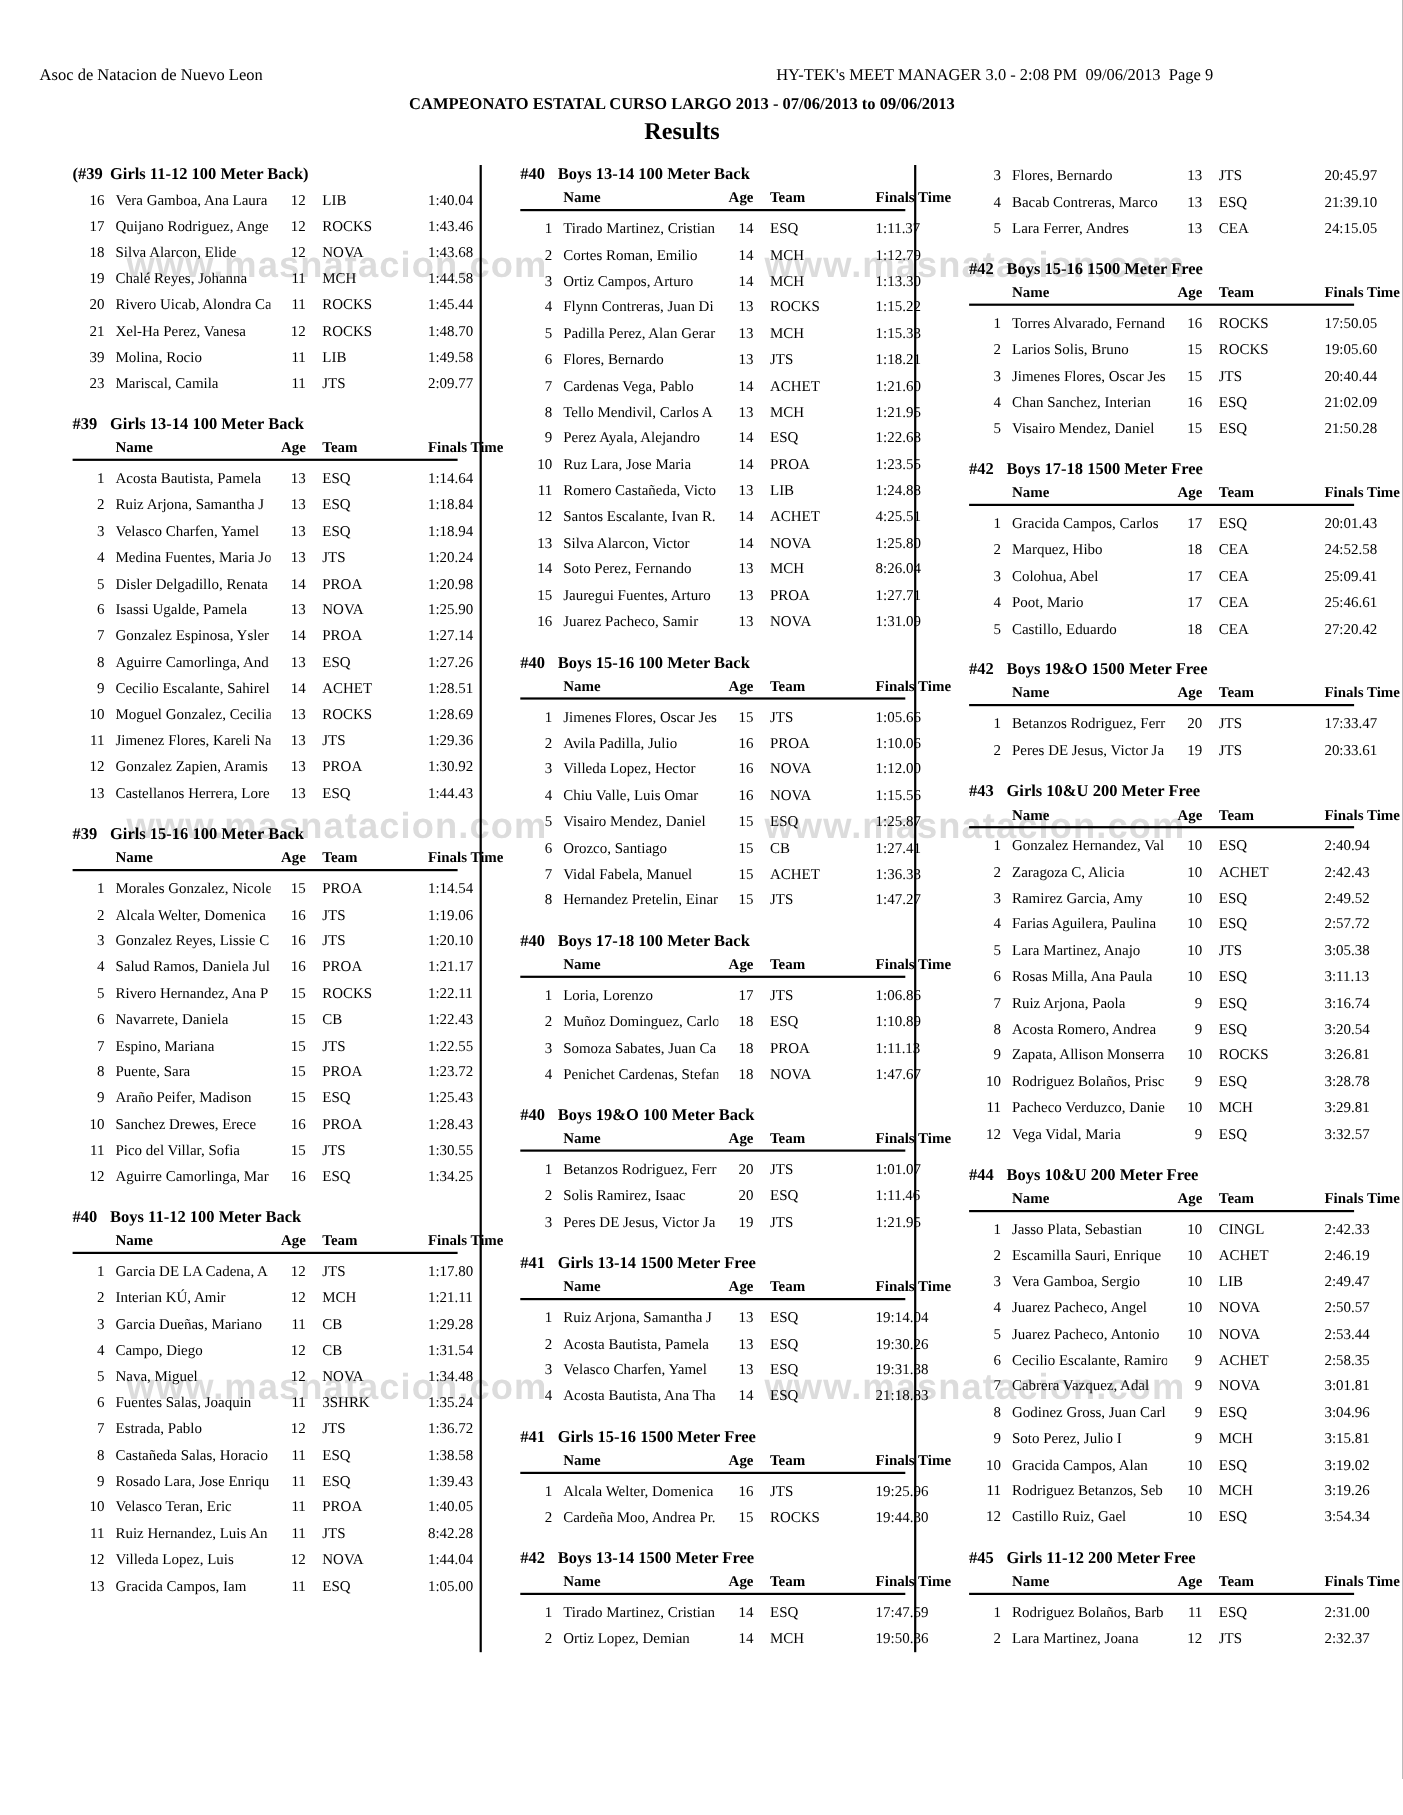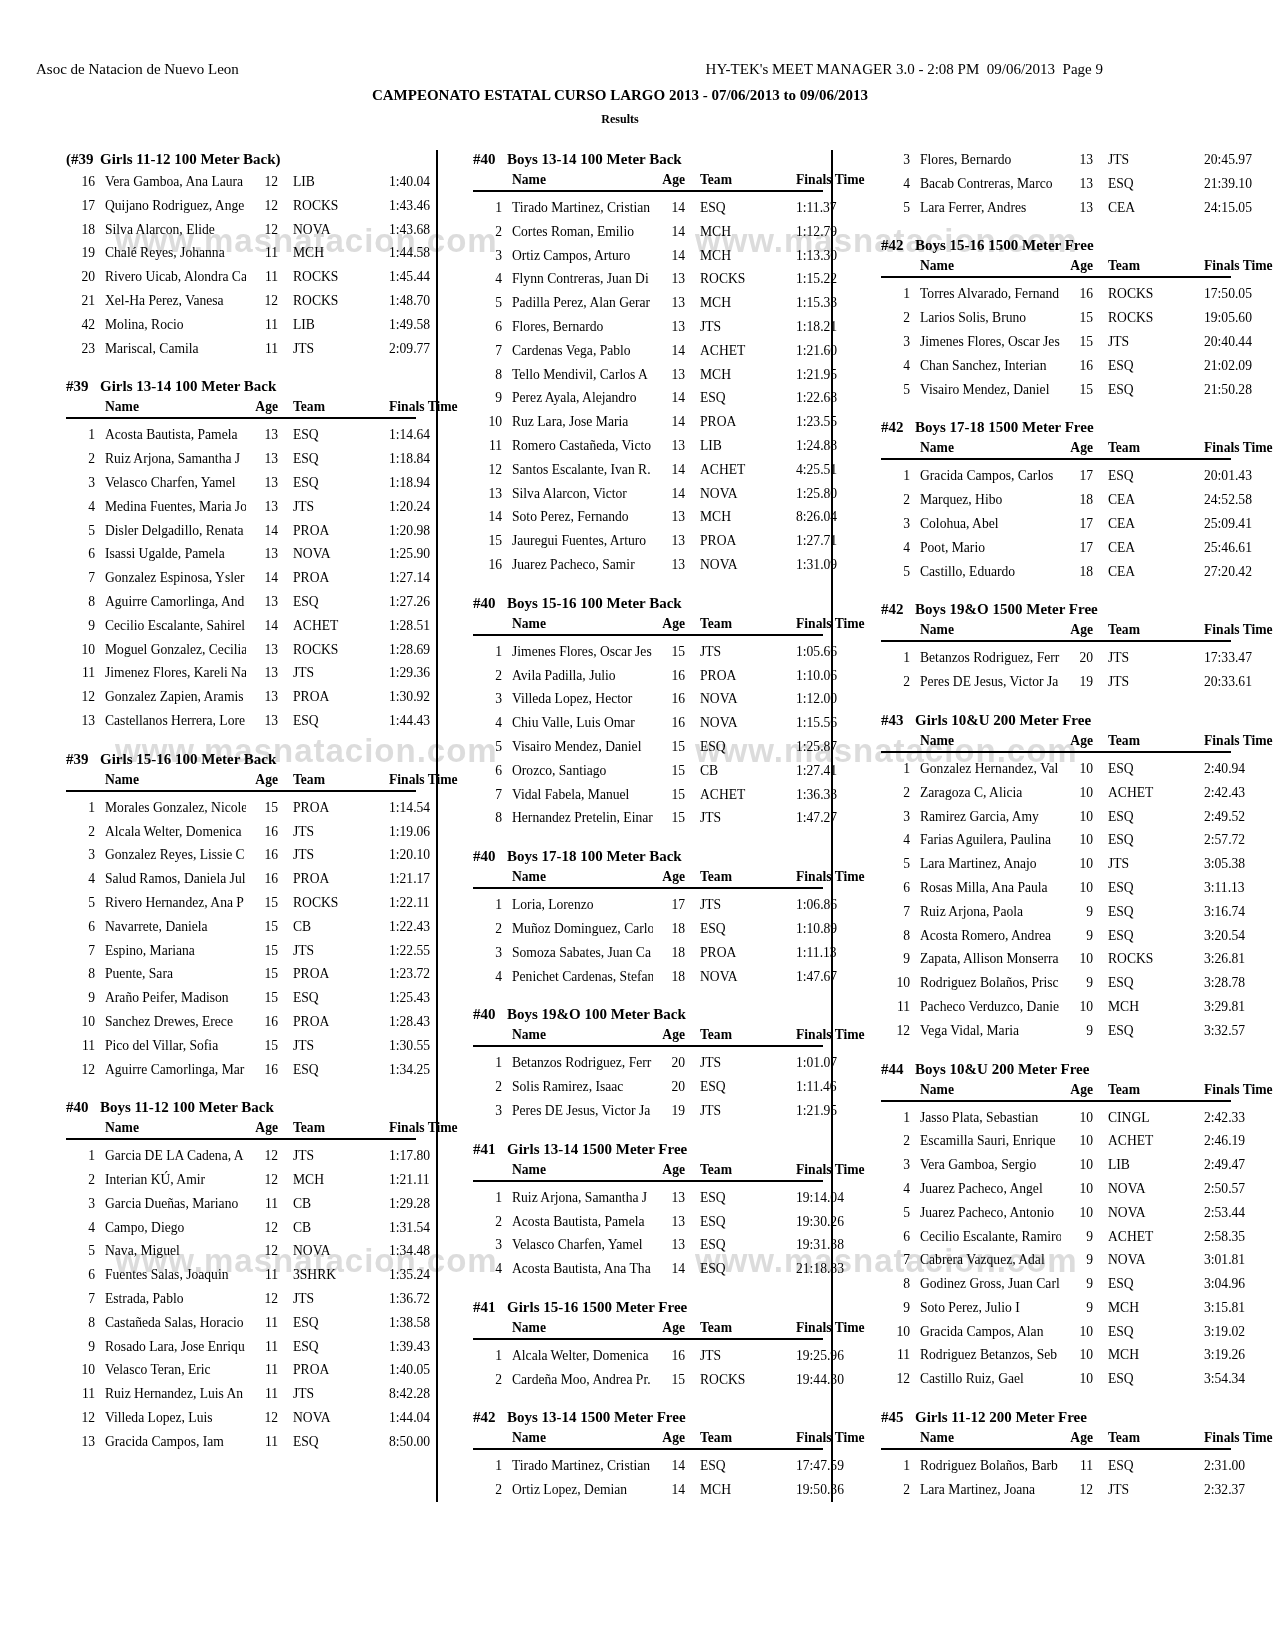--- a/index.html
+++ b/index.html
@@ -9,21 +9,21 @@
     background:#ffffff;
     font-family:"Liberation Serif","DejaVu Serif",serif;
     color:#000;
     overflow:hidden;
     margin:0 auto;
   }
   
   .hdr-club{position:absolute;left:36px;top:60px;font-size:15px;line-height:18px;}
   .hdr-mgr{position:absolute;right:172px;top:60px;font-size:15px;line-height:18px;white-space:pre;}
   .hdr-title{position:absolute;left:0;top:86px;width:1240px;text-align:center;font-size:15px;font-weight:bold;line-height:18px;}
-  .hdr-results{position:absolute;left:0;top:108px;width:1240px;text-align:center;font-size:12px;font-weight:bold;line-height:22px;}
+  .hdr-results{position:absolute;left:0;top:108px;width:1240px;text-align:center;font-size:22px;font-weight:bold;line-height:22px;}
   
   .wm{position:absolute;z-index:0;font-family:"Liberation Sans","DejaVu Sans",sans-serif;
       font-weight:bold;font-size:33px;color:#dcdcdc;letter-spacing:1px;white-space:nowrap;}
   
   .column{position:absolute;top:148px;width:380px;z-index:1;}
   .col-0{left:36px;}
   .col-1{left:443px;}
   .col-2{left:851px;}
   .vline{position:absolute;top:150px;width:1.6px;background:#000;z-index:1;}
   .vline-1{left:436px;height:1352px;}
@@ -110,21 +110,21 @@
 
   <div class="row grid">
     <span class="c-rank">21</span>
     <span class="c-name">Xel-Ha Perez, Vanesa</span>
     <span class="c-age">12</span>
     <span class="c-team">ROCKS</span>
     <span class="c-time">1:48.70</span>
   </div>
 
   <div class="row grid">
-    <span class="c-rank">42</span>
+    <span class="c-rank">39</span>
     <span class="c-name">Molina, Rocio</span>
     <span class="c-age">11</span>
     <span class="c-team">LIB</span>
     <span class="c-time">1:49.58</span>
   </div>
 
   <div class="row grid">
     <span class="c-rank">23</span>
     <span class="c-name">Mariscal, Camila</span>
     <span class="c-age">11</span>
@@ -459,21 +459,21 @@
     <span class="c-age">12</span>
     <span class="c-team">NOVA</span>
     <span class="c-time">1:44.04</span>
   </div>
 
   <div class="row grid">
     <span class="c-rank">13</span>
     <span class="c-name">Gracida Campos, Iam</span>
     <span class="c-age">11</span>
     <span class="c-team">ESQ</span>
-    <span class="c-time">8:50.00</span>
+    <span class="c-time">1:05.00</span>
   </div>
 </div>
   </section>
 </div>
   <div class="column col-1">
   <section class="section">
     <div class="sec-heading"><span class="sec-num">#40</span><span class="sec-title">Boys 13-14 100 Meter Back</span></div>
     <div class="sec-header grid">
       <span class="c-name">Name</span>
       <span class="c-age">Age</span>

